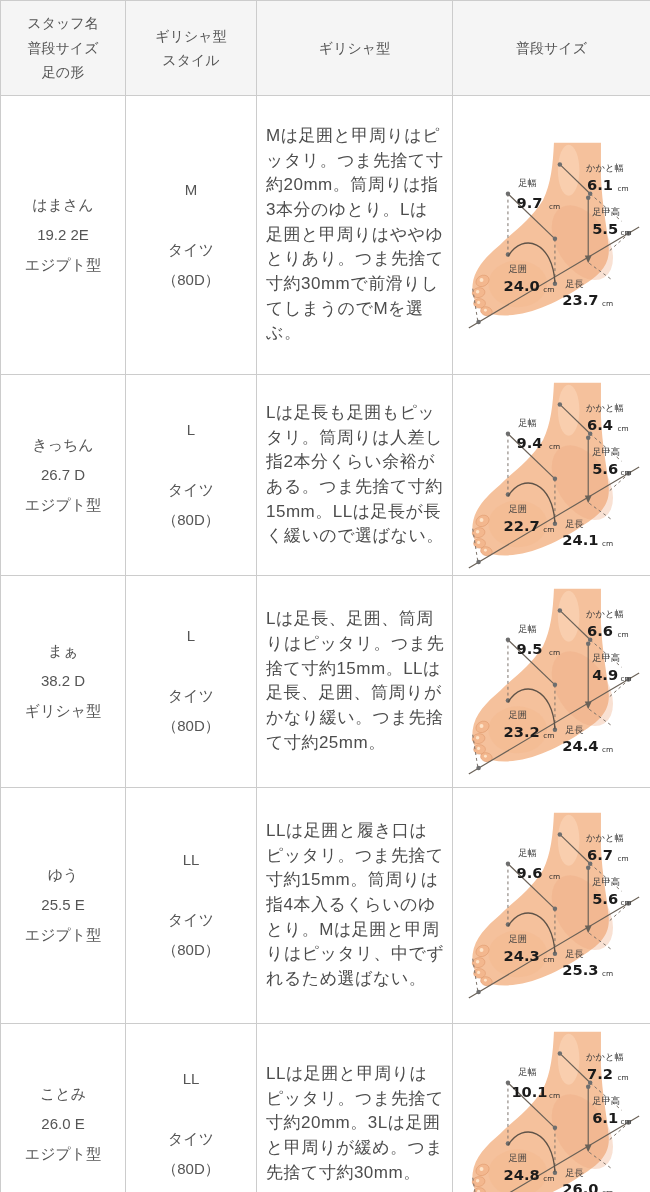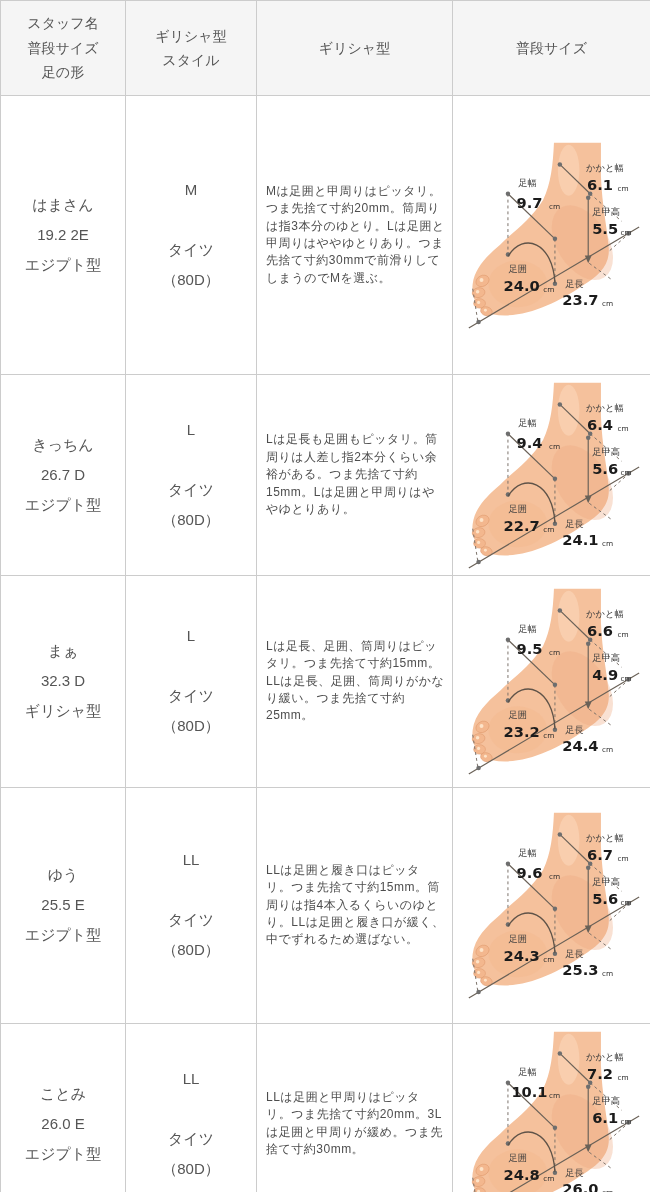--- a/index.html
+++ b/index.html
@@ -8,21 +8,21 @@
   table.size-table{width:650px;border-collapse:collapse;table-layout:fixed;background:#fff;}
   table.size-table th, table.size-table td{border:1px solid #ccc;vertical-align:middle;box-sizing:border-box;}
   thead th{
     background:#f5f5f5;color:#555;font-weight:400;font-size:14px;line-height:1.75;
     text-align:center;white-space:pre-line;height:95px;padding:4px 2px;
   }
   td.c-staff, td.c-size{
     text-align:center;font-size:15px;color:#555;line-height:2.0;white-space:pre-line;padding:4px 2px;
   }
   td.c-comment{
-    vertical-align:top;text-align:left;font-size:12px;color:#4d4d4d;line-height:1.45;
+    vertical-align:top;text-align:left;font-size:17px;color:#4d4d4d;line-height:1.45;
     padding:5px 7px 5px 9px;letter-spacing:0.5px;
   }
   td.c-foot{padding:2px;background:#fff;}
   .foot-box{width:100%;height:100%;display:flex;align-items:center;justify-content:center;}
   svg.foot-svg{width:186px;max-width:100%;height:auto;max-height:100%;display:block;}
   svg.foot-svg text{font-family:"DejaVu Sans","Liberation Sans",sans-serif;}
   svg .lb{font-size:9.5px;fill:#3d3d3d;}
   svg .v{font-size:15px;font-weight:700;fill:#1b1b1b;}
   svg .u{font-size:7.5px;fill:#2b2b2b;}
   svg .meas{stroke:#6a6157;stroke-width:1.2;fill:none;}
@@ -141,21 +141,21 @@
   </tr>
 
   <tr>
     <td class="c-staff">きっちん
 26.7 D
 エジプト型</td>
     <td class="c-size">L
 
 タイツ
 （80D）</td>
-    <td class="c-comment">Lは足長も足囲もピッタリ。筒周りは人差し指2本分くらい余裕がある。つま先捨て寸約15mm。Lは足囲と甲周りはややゆとりあり。</td>
+    <td class="c-comment">Lは足長も足囲もピッタリ。筒周りは人差し指2本分くらい余裕がある。つま先捨て寸約15mm。LLは足長が長く緩いので選ばない。</td>
     <td class="c-foot">
       <div class="foot-box">
         <svg class="foot-svg" viewBox="0 0 190 200" xmlns="http://www.w3.org/2000/svg">
 
           <g>
             <path fill="#f5c19c" d="M97,6 C96,28 94,48 86,64 C74,84 56,96 42,110 C28,122 16,134 14,150 C12,166 20,178 34,181 C64,187 100,170 126,152 C142,142 154,132 153,114 C152,96 146,70 145,40 L145,6 Z"></path>
             <ellipse cx="126" cy="108" rx="26" ry="42" fill="#edaa80" opacity="0.35" transform="rotate(-32 126 108)"></ellipse>
             <ellipse cx="112" cy="34" rx="11" ry="26" fill="#fbd9bd" opacity="0.55"></ellipse>
             <ellipse cx="60" cy="150" rx="30" ry="24" fill="#f3b78e" opacity="0.45"></ellipse>
             <ellipse cx="24" cy="147" rx="7" ry="5.5" fill="#f3b78e" stroke="#e09b70" stroke-width="0.6" transform="rotate(-28 24 147)"></ellipse>
@@ -218,21 +218,21 @@
             <text class="v" x="136" y="99">5.6</text>
             <text class="u" x="165" y="100">cm</text>
           </g>
         </svg>
       </div>
     </td>
   </tr>
 
   <tr>
     <td class="c-staff">まぁ
-32.3 D
+38.2 D
 ギリシャ型</td>
     <td class="c-size">L
 
 タイツ
 （80D）</td>
     <td class="c-comment">Lは足長、足囲、筒周りはピッタリ。つま先捨て寸約15mm。LLは足長、足囲、筒周りがかなり緩い。つま先捨て寸約25mm。</td>
     <td class="c-foot">
       <div class="foot-box">
         <svg class="foot-svg" viewBox="0 0 190 200" xmlns="http://www.w3.org/2000/svg">
 
@@ -307,21 +307,21 @@
   </tr>
 
   <tr>
     <td class="c-staff">ゆう
 25.5 E
 エジプト型</td>
     <td class="c-size">LL
 
 タイツ
 （80D）</td>
-    <td class="c-comment">LLは足囲と履き口はピッタリ。つま先捨て寸約15mm。筒周りは指4本入るくらいのゆとり。LLは足囲と履き口が緩く、中でずれるため選ばない。</td>
+    <td class="c-comment">LLは足囲と履き口はピッタリ。つま先捨て寸約15mm。筒周りは指4本入るくらいのゆとり。Mは足囲と甲周りはピッタリ、中でずれるため選ばない。</td>
     <td class="c-foot">
       <div class="foot-box">
         <svg class="foot-svg" viewBox="0 0 190 200" xmlns="http://www.w3.org/2000/svg">
 
           <g>
             <path fill="#f5c19c" d="M97,6 C96,28 94,48 86,64 C74,84 56,96 42,110 C28,122 16,134 14,150 C12,166 20,178 34,181 C64,187 100,170 126,152 C142,142 154,132 153,114 C152,96 146,70 145,40 L145,6 Z"></path>
             <ellipse cx="126" cy="108" rx="26" ry="42" fill="#edaa80" opacity="0.35" transform="rotate(-32 126 108)"></ellipse>
             <ellipse cx="112" cy="34" rx="11" ry="26" fill="#fbd9bd" opacity="0.55"></ellipse>
             <ellipse cx="60" cy="150" rx="30" ry="24" fill="#f3b78e" opacity="0.45"></ellipse>
             <ellipse cx="24" cy="147" rx="7" ry="5.5" fill="#f3b78e" stroke="#e09b70" stroke-width="0.6" transform="rotate(-28 24 147)"></ellipse>

